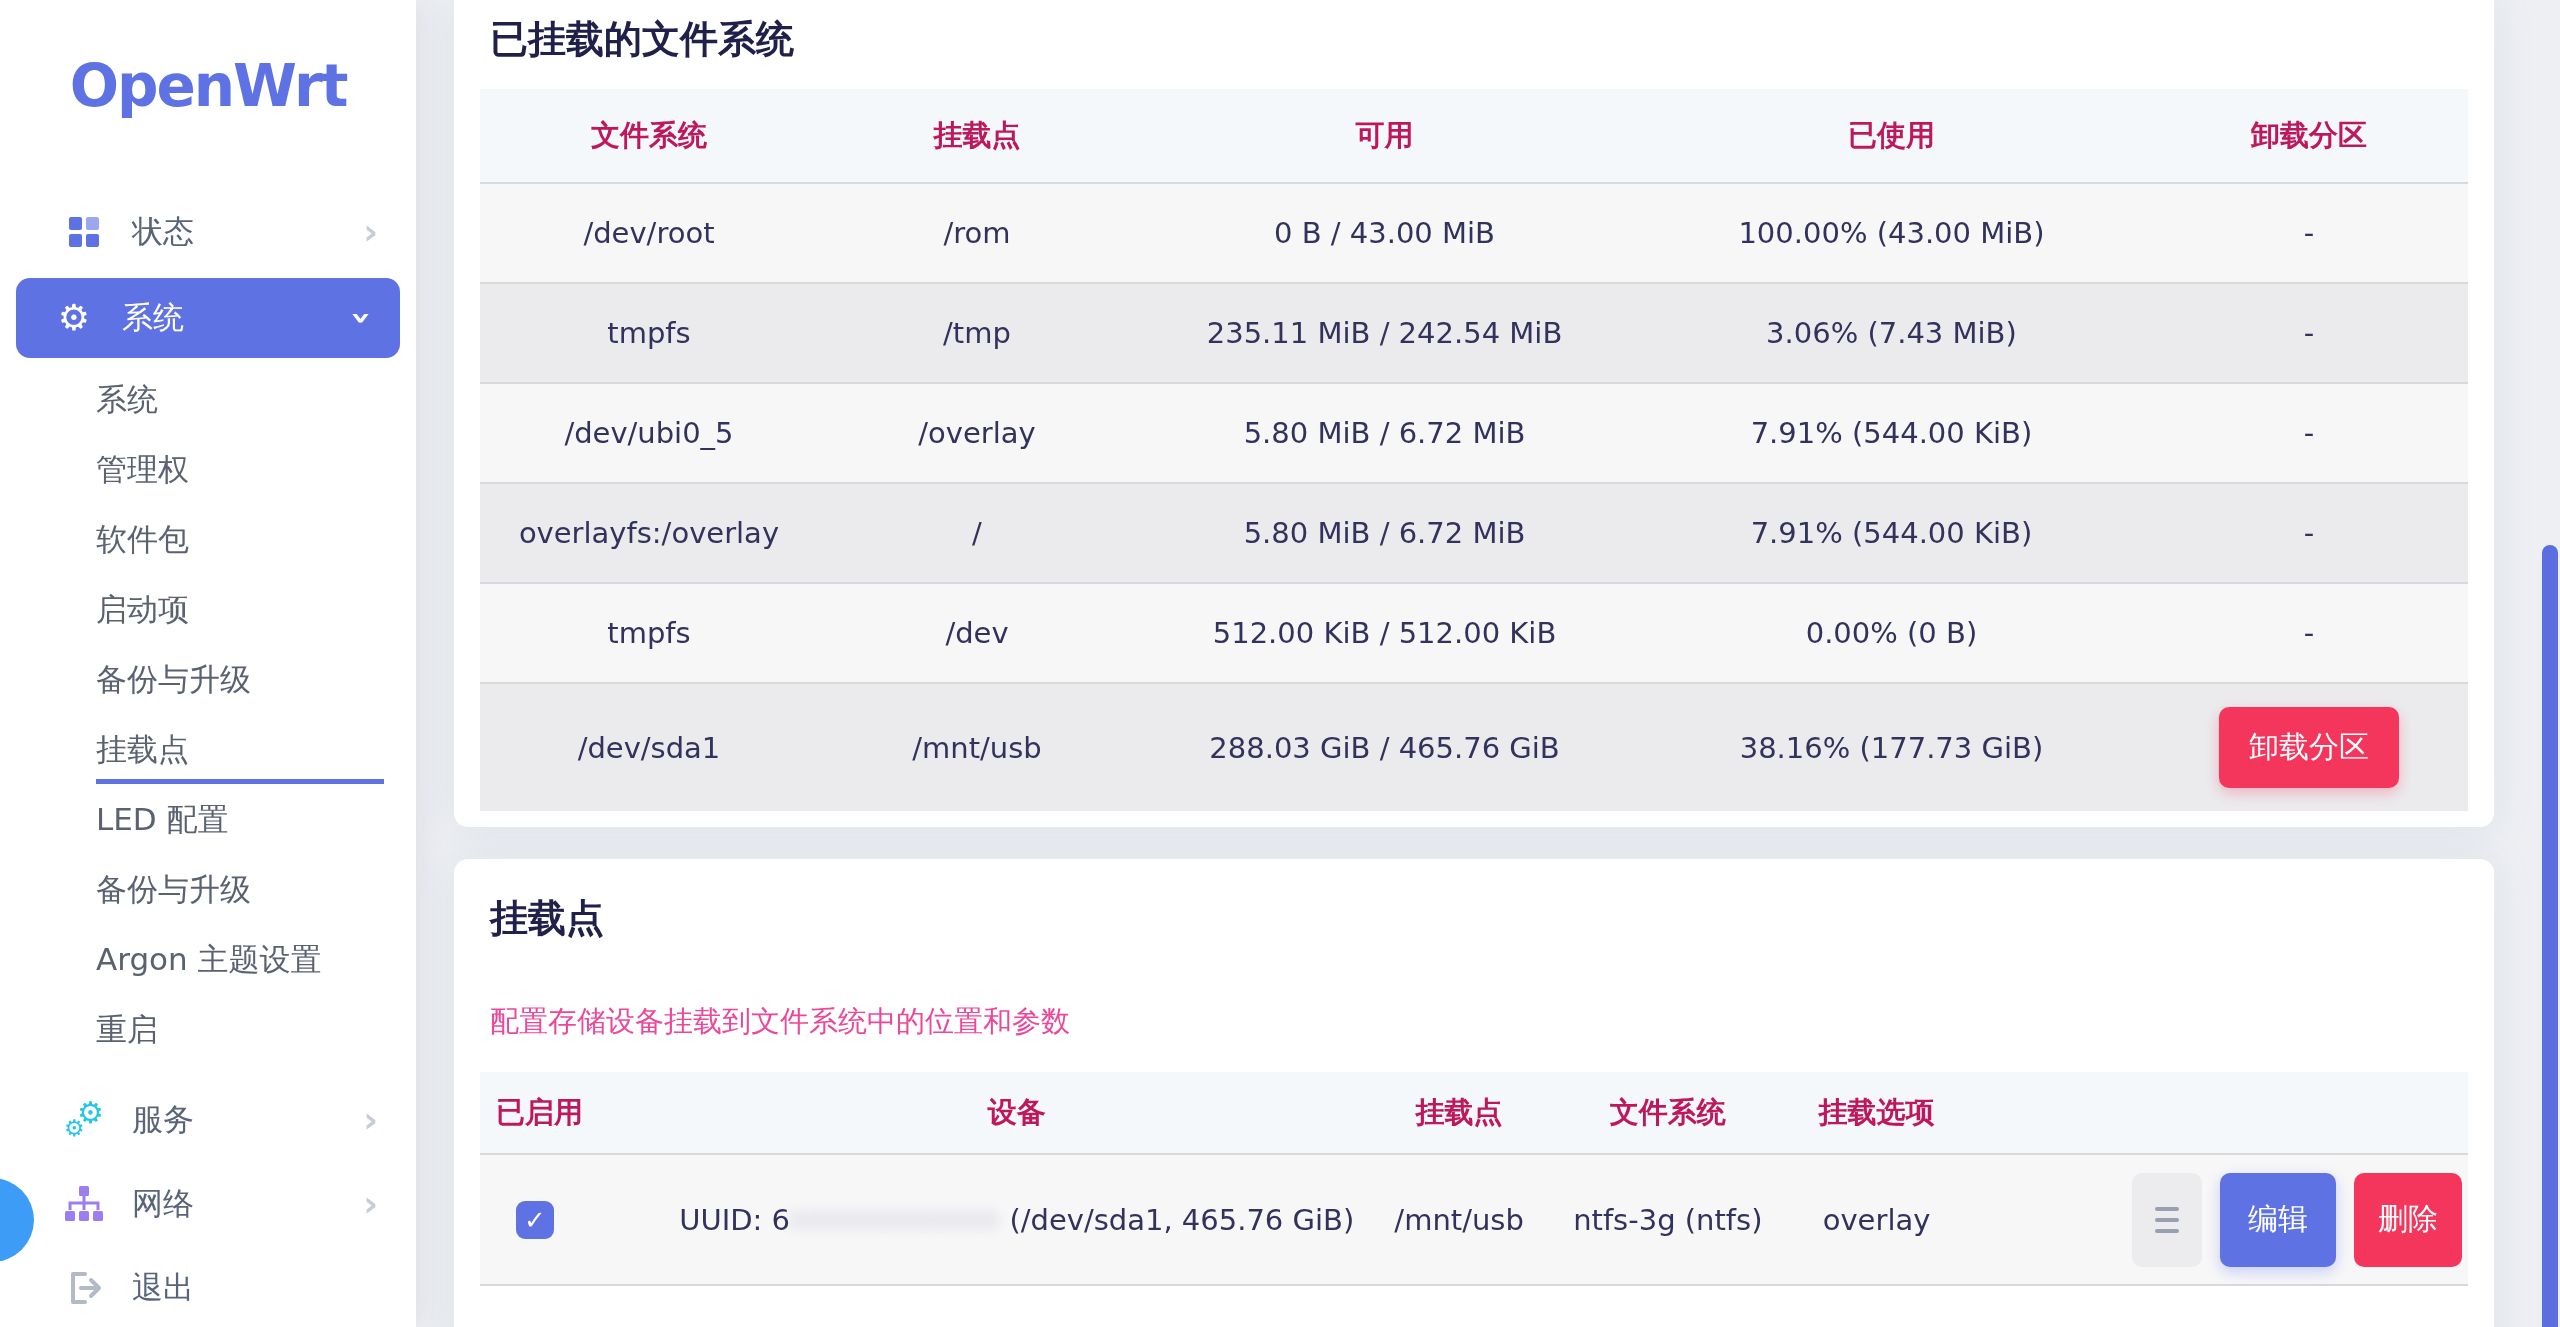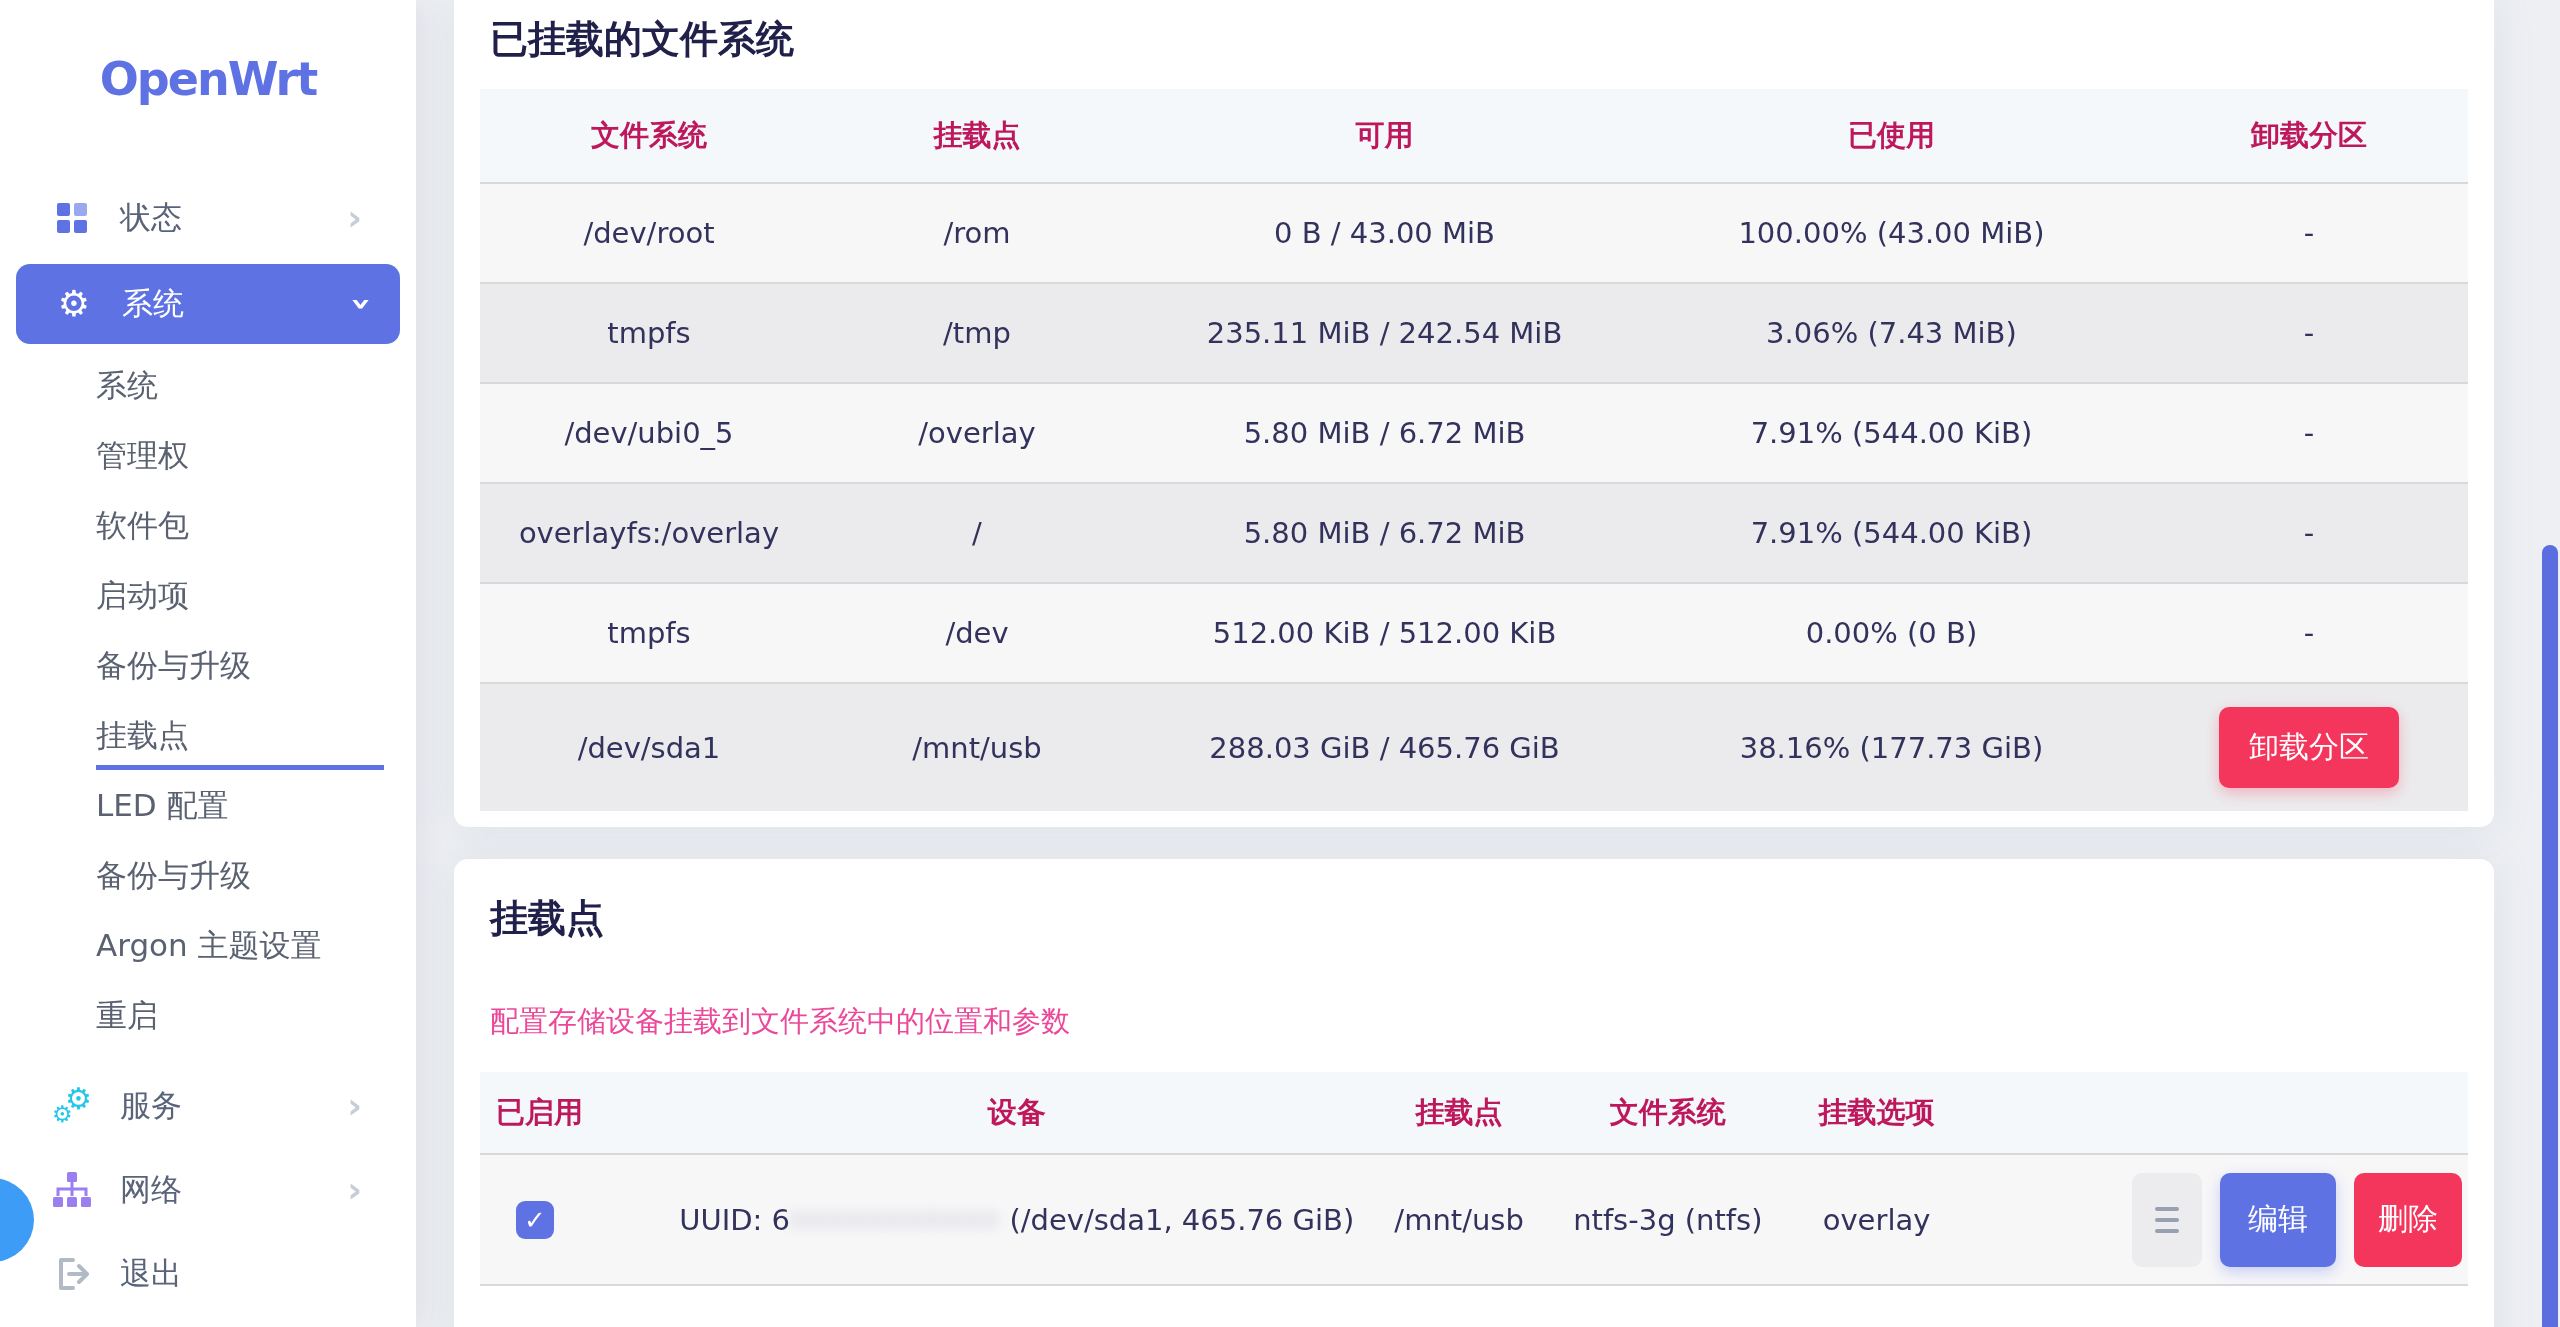--- a/index.html
+++ b/index.html
@@ -11,28 +11,28 @@
   }
 
   
   .sidebar {
     position:absolute; left:0; top:0; width:416px; height:1327px;
     background:#ffffff; z-index:5;
     box-shadow:6px 0 30px rgba(50,50,93,.08);
   }
   .logo {
     margin-top:52px; text-align:center;
-    font-size:46px; font-weight:800; letter-spacing:-2px;
+    font-size:58px; font-weight:800; letter-spacing:-2px;
     color:var(--primary,#5e72e4);
   }
   nav { margin-top:70px; }
   .nav-item {
     display:flex; align-items:center;
-    height:84px; padding:0 54px 0 52px;
-    font-size:31px; color:#59637a; cursor:pointer;
+    height:84px; padding:0 38px 0 52px;
+    font-size:31px; color:#59637a; cursor:pointer;margin-left:12px;
   }
   .nav-item .lbl { margin-left:28px; }
   .chev {
     margin-left:auto; color:#c7cdd8; font-size:36px; font-weight:700;
     line-height:1; transform-origin:center;
   }
   .chev.down { transform:rotate(90deg); }
   .pill {
     background:var(--primary,#5e72e4); border-radius:14px;
     margin:4px 16px; height:80px; padding:0 30px 0 38px; color:#fff;

